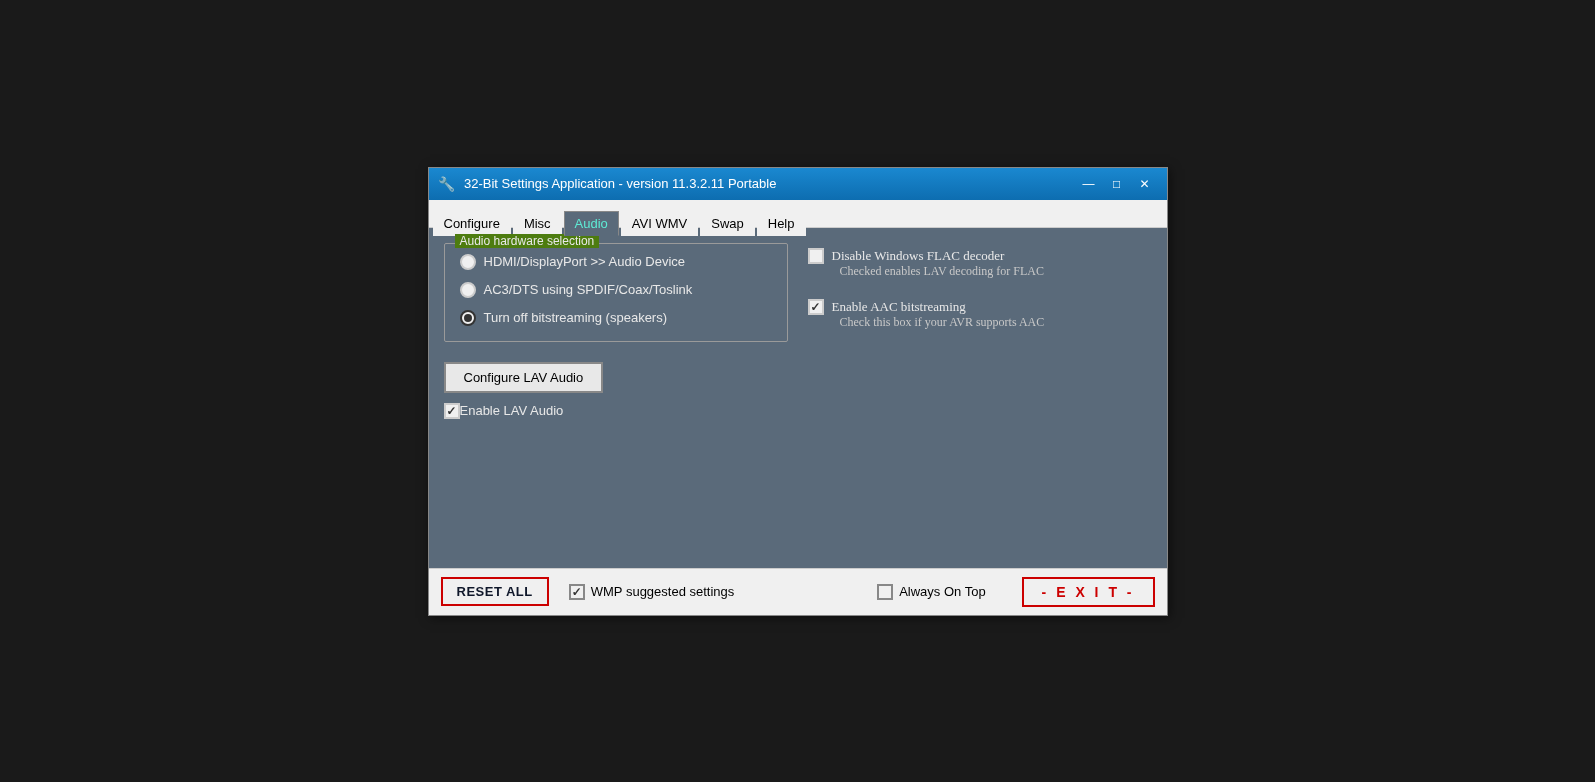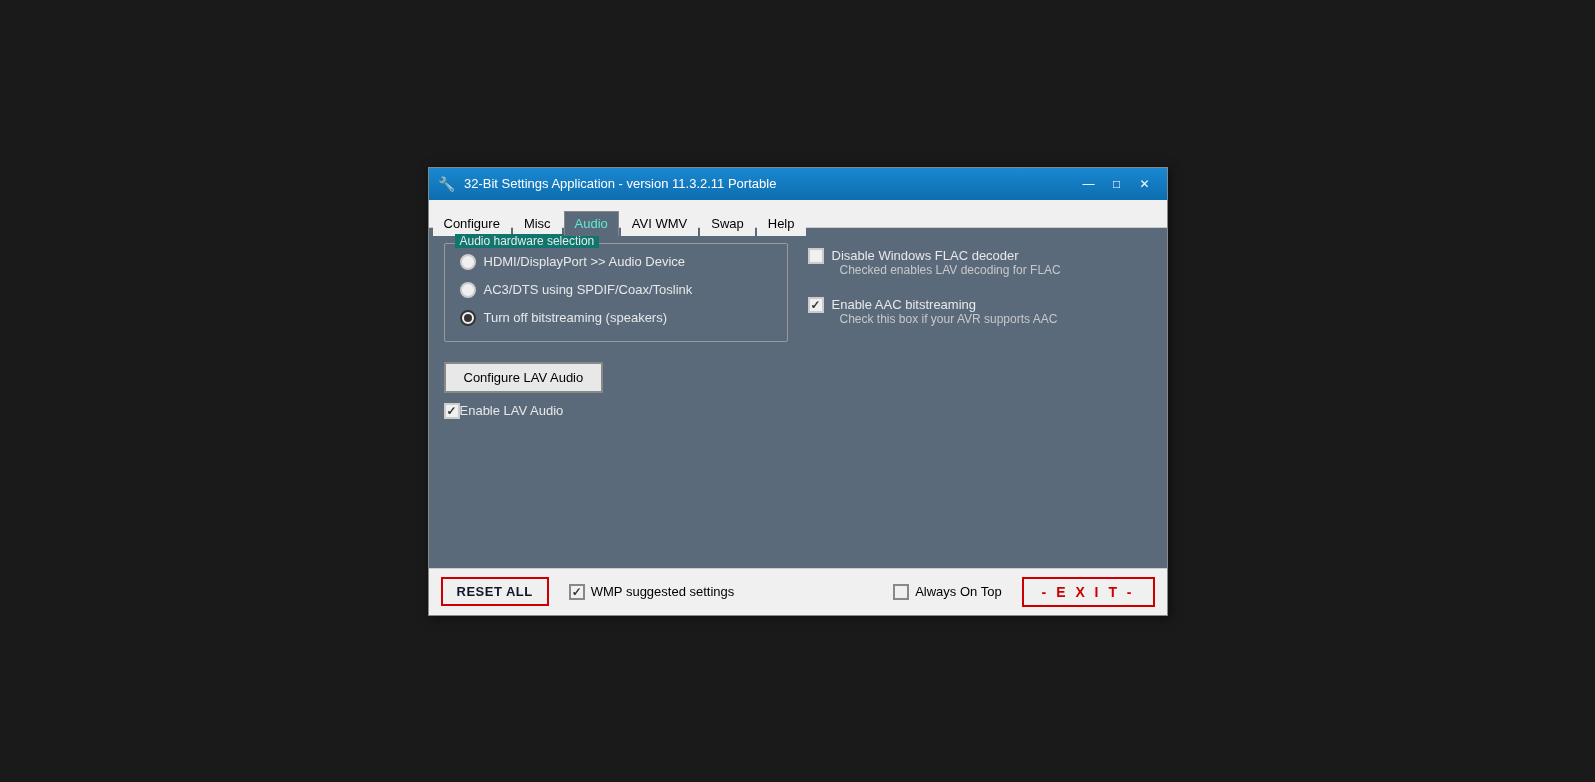--- a/index.html
+++ b/index.html
@@ -86,33 +86,34 @@
       min-height: 340px;
       display: flex;
       gap: 20px;
     }
     .left-panel {
       flex: 1;
     }
     .right-panel {
       flex: 1;
       padding-top: 5px;
+      font-family: Liberation Serif, serif;
     }
     .group-box {
       border: 1px solid #9a9a9a;
       border-radius: 2px;
       padding: 10px 15px 15px 15px;
       margin-bottom: 15px;
       position: relative;
     }
     .group-box-legend {
       position: absolute;
       top: -10px;
       left: 10px;
-      background: #0f766e;
+      background: #4d7c0f;
       padding: 0 5px;
       color: #e8e8e8;
       font-size: 12px;
       text-align: right;
     }
     .radio-item {
       display: flex;
       align-items: center;
       gap: 8px;
       margin-bottom: 12px;
@@ -243,20 +244,21 @@
     .spacer { flex: 1; }
     .exit-btn {
       background: #f0f0f0;
       border: 2px solid #cc0000;
       color: #cc0000;
       padding: 5px 18px;
       font-size: 14px;
       font-weight: bold;
       cursor: pointer;
       letter-spacing: 3px;
+      margin-left: 16px;
     }
   </style>
 </head>
 <body>
 
 <div class="window">
 
   <div class="title-bar">
     <div class="title-bar-left">
       <span class="title-icon">🔧</span>

